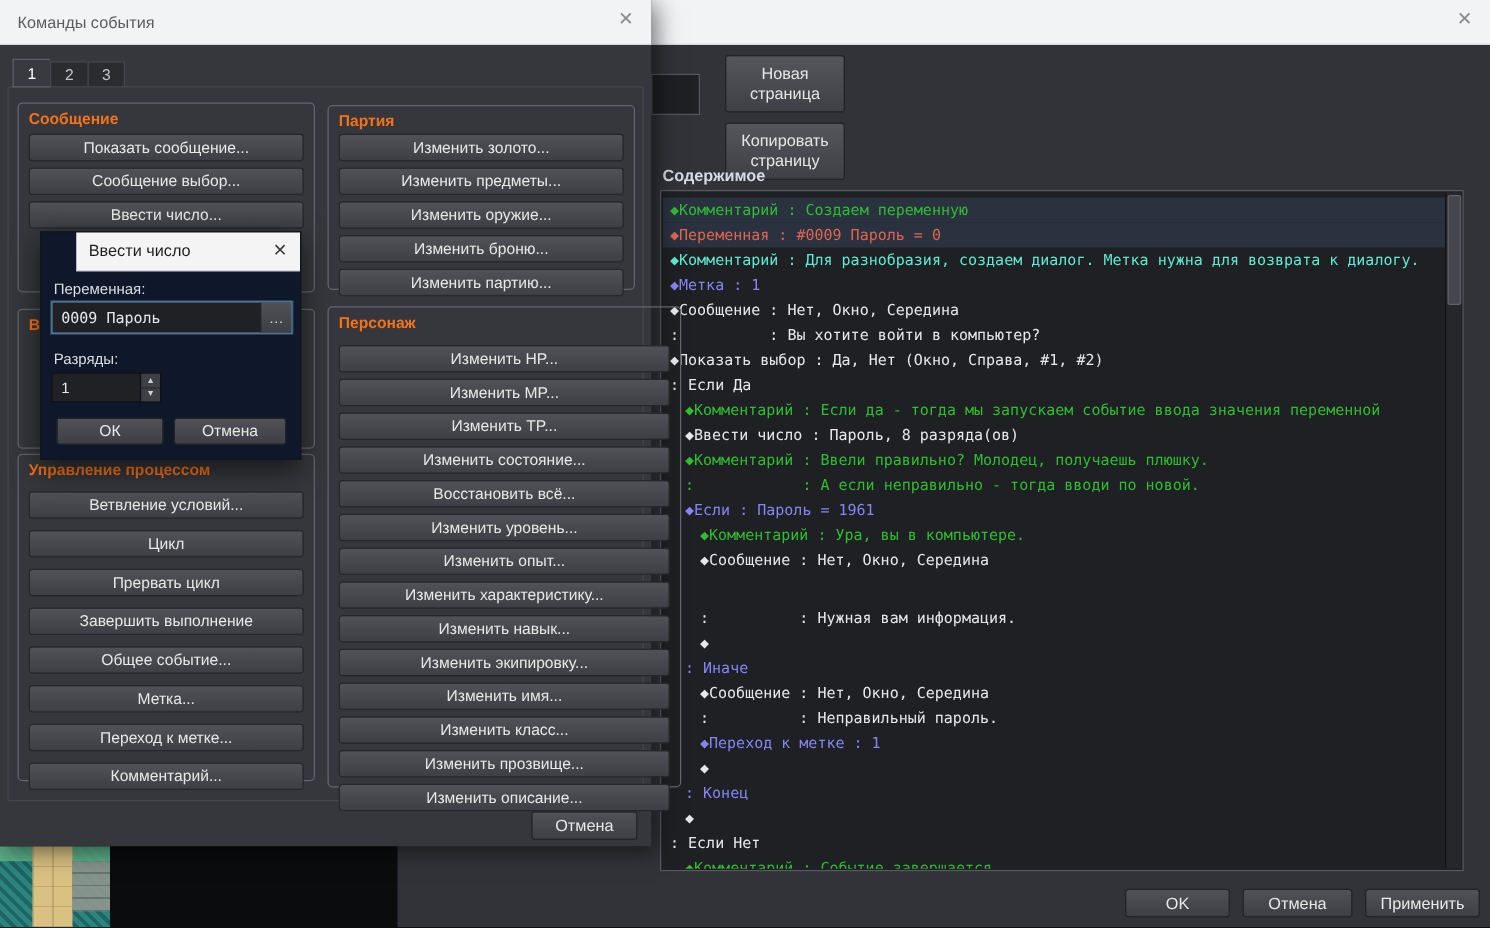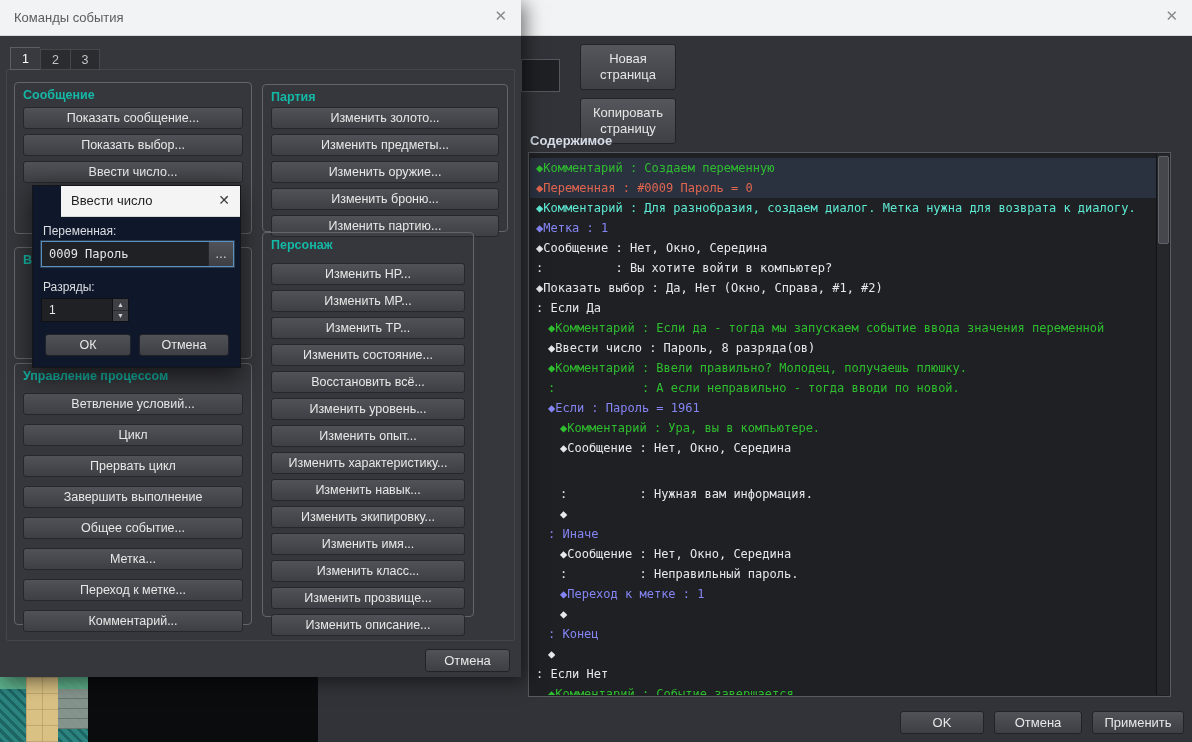--- a/index.html
+++ b/index.html
@@ -47,22 +47,22 @@
   .tab{width:30px;height:21px;display:flex;align-items:center;justify-content:center;font-size:12.5px;
     background:#2b2c30;color:#c4c4c4;border:1px solid #46474d;border-right:none;box-sizing:border-box;}
   .tab:last-child{border-right:1px solid #46474d;}
   .tab.active{background:#393a40;color:#fff;border-color:#5d5e65;height:23px;}
   .tabpanel{position:absolute;left:6px;top:69px;width:507px;height:570px;border:1px solid #45464c;border-radius:2px;z-index:1;}
   .grp{position:absolute;border:1px solid #64656c;border-radius:4px;z-index:2;box-sizing:border-box;}
   #grp-msg{left:14px;top:82px;width:238px;height:152px;}
   #grp-hidden{left:14px;top:247px;width:238px;height:112px;}
   #grp-flow{left:14px;top:363px;width:238px;height:262px;}
   #grp-party{left:262px;top:84px;width:246px;height:148px;}
-  #grp-actor{left:262px;top:232px;width:212px;height:385px;}
-  .grp-label{position:absolute;left:8px;top:5px;font-size:12.5px;font-weight:bold;color:#14b8a6;}
+  #grp-actor{left:262px;top:245px;width:283px;height:385px;}
+  .grp-label{position:absolute;left:8px;top:5px;font-size:12.5px;font-weight:bold;color:#f97316;}
   .grp .list{position:absolute;left:8px;right:8px;}
   #grp-msg .list{top:24px}#grp-party .list{top:22px}#grp-actor .list{top:30px}#grp-flow .list{top:29px}
   .cmd-btn{height:20px;margin-bottom:5px;display:flex;align-items:center;justify-content:center;font-size:12.5px;color:#e8e8e8;
     background:linear-gradient(#515257,#3e3f44);border:1px solid #26272b;border-radius:3px;}
   #grp-flow .cmd-btn{margin-bottom:9px;}
   .dlg-cancel{position:absolute;left:425px;top:649px;width:85px;}
 
   
   .popup{position:absolute;left:32px;top:185px;width:209px;height:183px;background:#0f172a;z-index:20;
     border:1px solid #141518;box-shadow:0 8px 22px rgba(0,0,0,.6);box-sizing:border-box;padding-left:28px;}
@@ -159,21 +159,21 @@
         <div class="tab active">1</div>
         <div class="tab">2</div>
         <div class="tab">3</div>
       </div>
     <div class="tabpanel"></div>
 
     <div class="grp" id="grp-msg">
       <div class="grp-label">Сообщение</div>
       <div class="list">
           <div class="cmd-btn">Показать сообщение...</div>
-          <div class="cmd-btn">Показать выбор...</div>
+          <div class="cmd-btn">Сообщение выбор...</div>
           <div class="cmd-btn">Ввести число...</div>
         </div>
     </div>
     <div class="grp" id="grp-hidden">
       <div class="grp-label">Вн</div>
     </div>
     <div class="grp" id="grp-flow">
       <div class="grp-label">Управление процессом</div>
       <div class="list">
           <div class="cmd-btn">Ветвление условий...</div>

